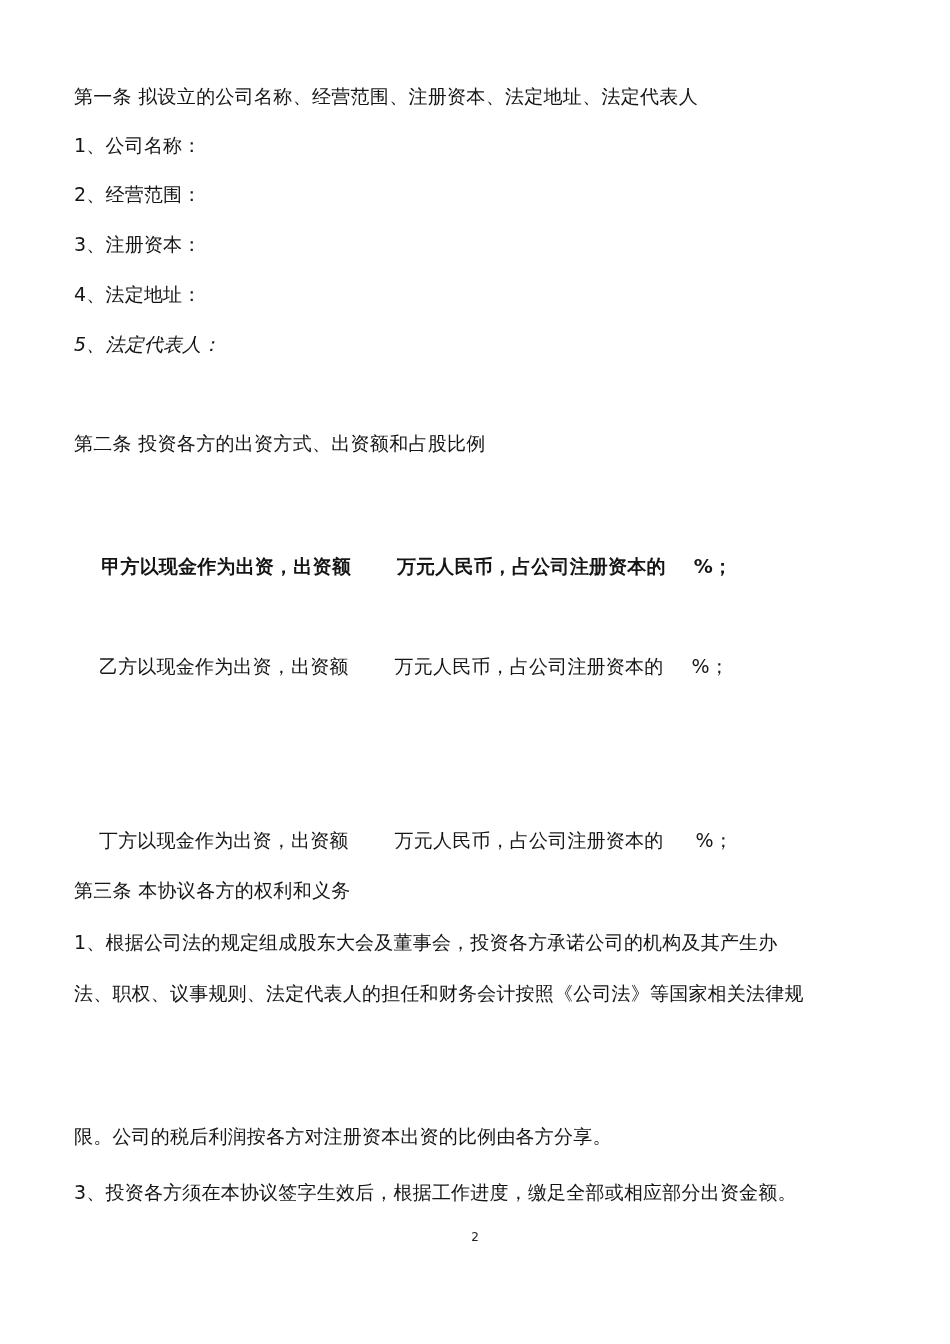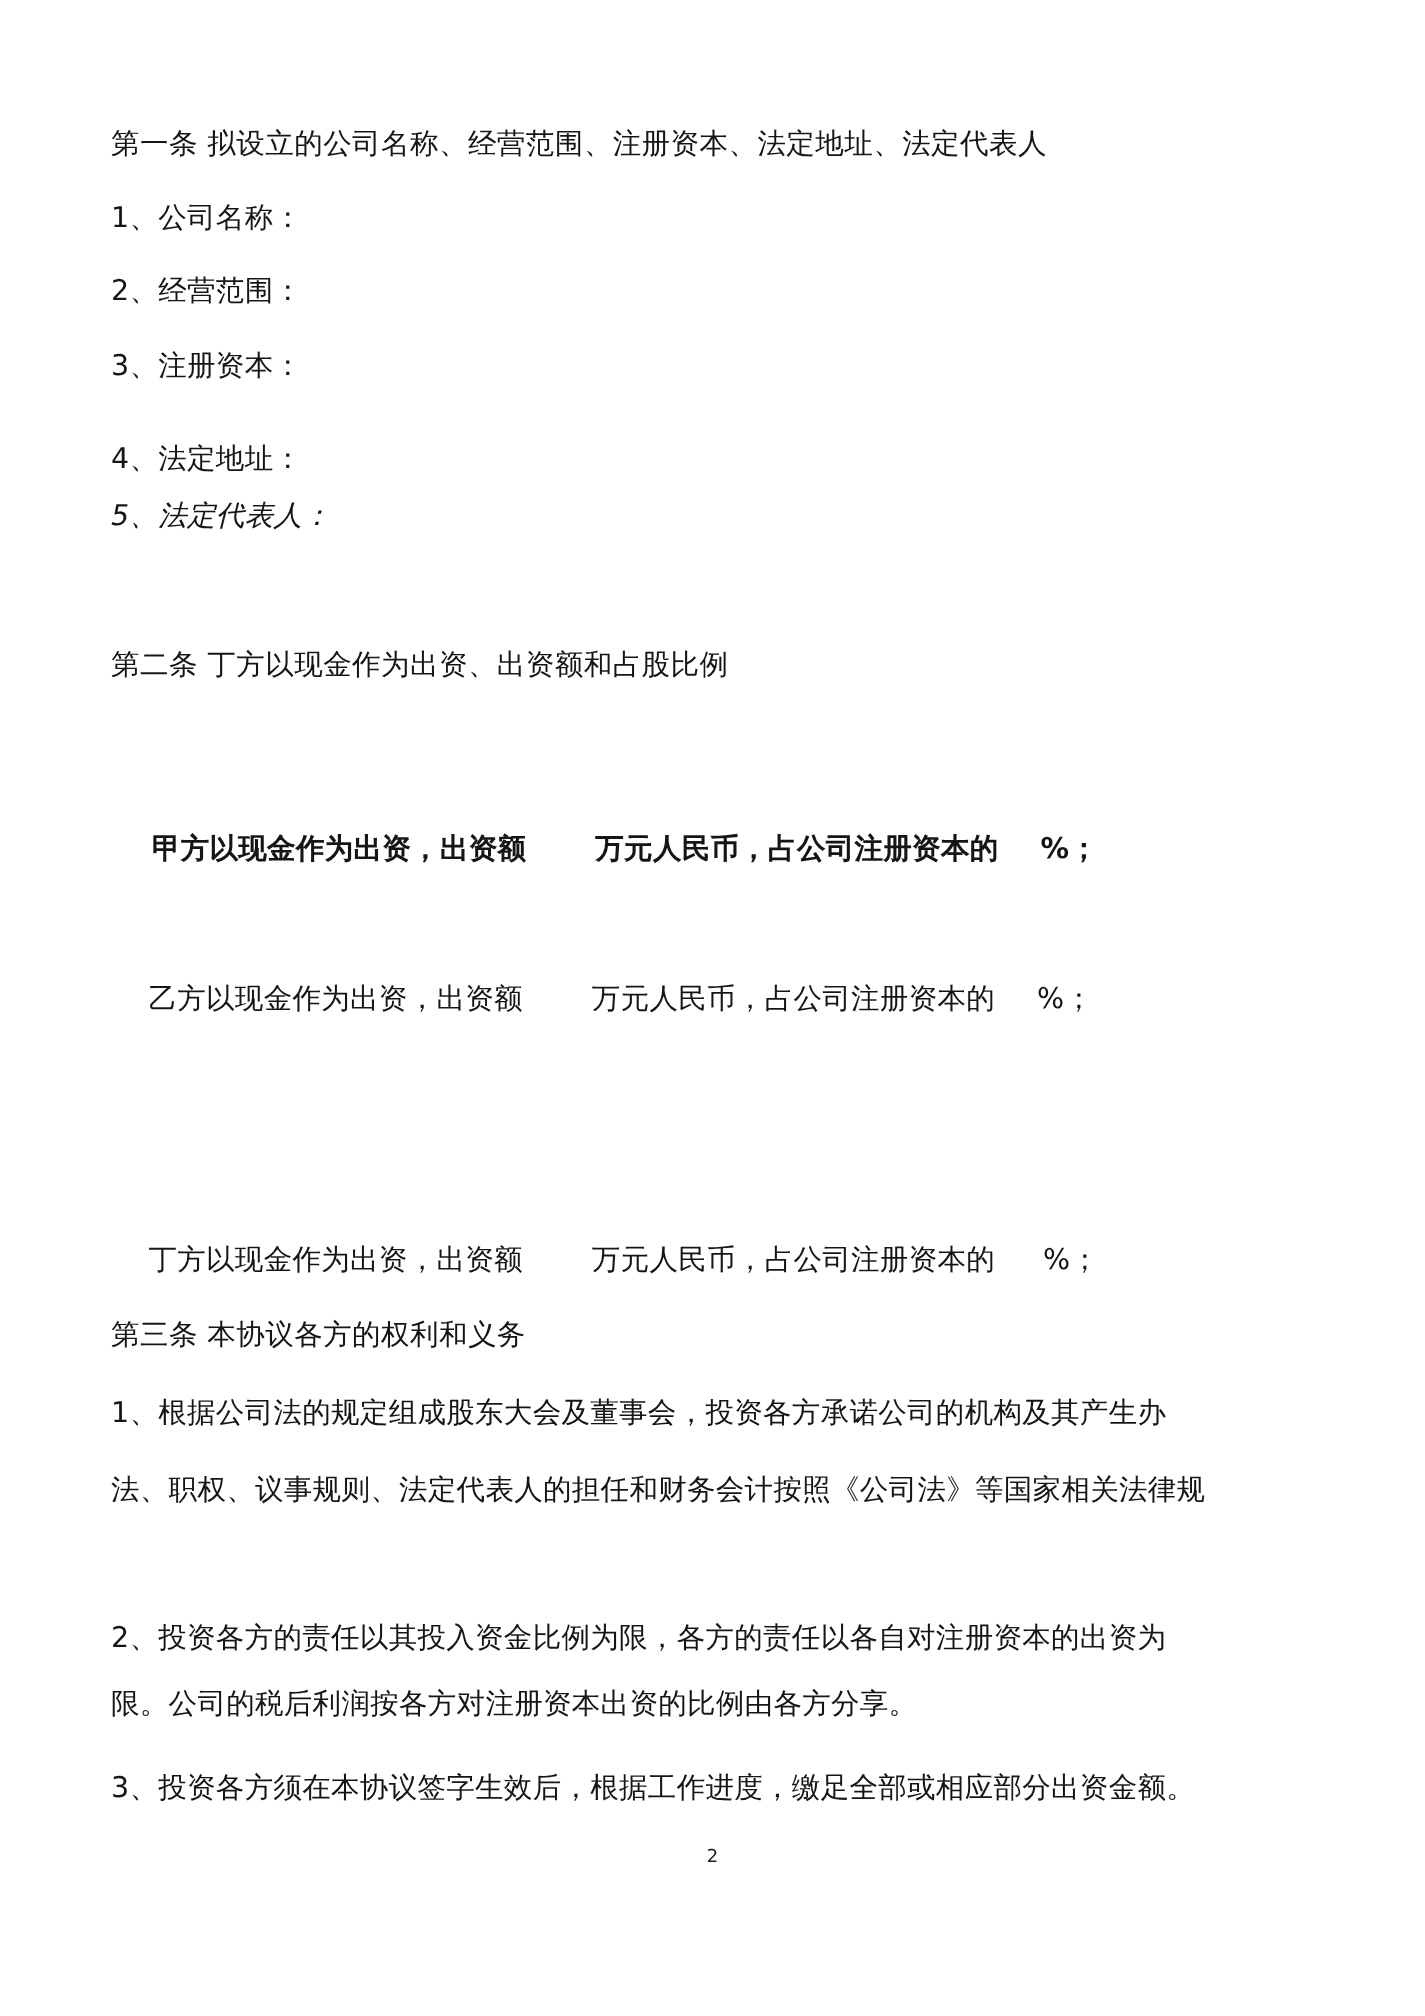--- a/index.html
+++ b/index.html
@@ -45,40 +45,39 @@
   </style>
 </head>
 <body>
 
 <div class="page">
 
   <div class="line heading" style="top:84px;">第一条 拟设立的公司名称、经营范围、注册资本、法定地址、法定代表人</div>
   <div class="line" style="top:133px;">1、公司名称：</div>
   <div class="line" style="top:182px;">2、经营范围：</div>
   <div class="line" style="top:232px;text-align:center;">3、注册资本：</div>
-  <div class="line" style="top:294px;text-align:right;">4、法定地址：</div>
+  <div class="line" style="top:282px;text-align:right;">4、法定地址：</div>
   <div class="line" style="top:332px;font-style:italic;">5、法定代表人：</div>
 
-  <div class="line heading" style="top:431px;">第二条 丁方以现金作为出资、出资额和占股比例</div>
+  <div class="line heading" style="top:431px;">第二条 投资各方的出资方式、出资额和占股比例</div>
 
   <div class="line" style="top:530px;font-weight:bold;">
     <span>甲方以现金作为出资，出资额</span><span class="gap" style="width:46px;"></span><span>万元人民币，占公司注册资本的</span><span class="gap" style="width:28px;"></span><span>%；</span>
   </div>
 
   <div class="line" style="top:630px;">
     <span>乙方以现金作为出资，出资额</span><span class="gap" style="width:46px;"></span><span>万元人民币，占公司注册资本的</span><span class="gap" style="width:28px;"></span><span>%；</span>
   </div>
 
 
   <div class="line heading" style="top:878px;">第三条 本协议各方的权利和义务</div>
 
   <div class="line" style="top:804px;">
     <span>丁方以现金作为出资，出资额</span><span class="gap" style="width:46px;"></span><span>万元人民币，占公司注册资本的</span><span class="gap" style="width:32px;"></span><span>%；</span>
   </div>
 
   <div class="line" style="top:930px;">1、根据公司法的规定组成股东大会及董事会，投资各方承诺公司的机构及其产生办</div>
   <div class="line" style="top:981px;">法、职权、议事规则、法定代表人的担任和财务会计按照《公司法》等国家相关法律规</div>
-  <div class="line" style="top:1080px;">2、投资各方的责任以其投入资金比例为限，各方的责任以各自对注册资本的出资为</div>
   <div class="line" style="top:1124px;">限。公司的税后利润按各方对注册资本出资的比例由各方分享。</div>
   <div class="line" style="top:1180px;">3、投资各方须在本协议签字生效后，根据工作进度，缴足全部或相应部分出资金额。</div>
 
   <div class="page-number">2</div>
 </div>
 
 </body></html>

